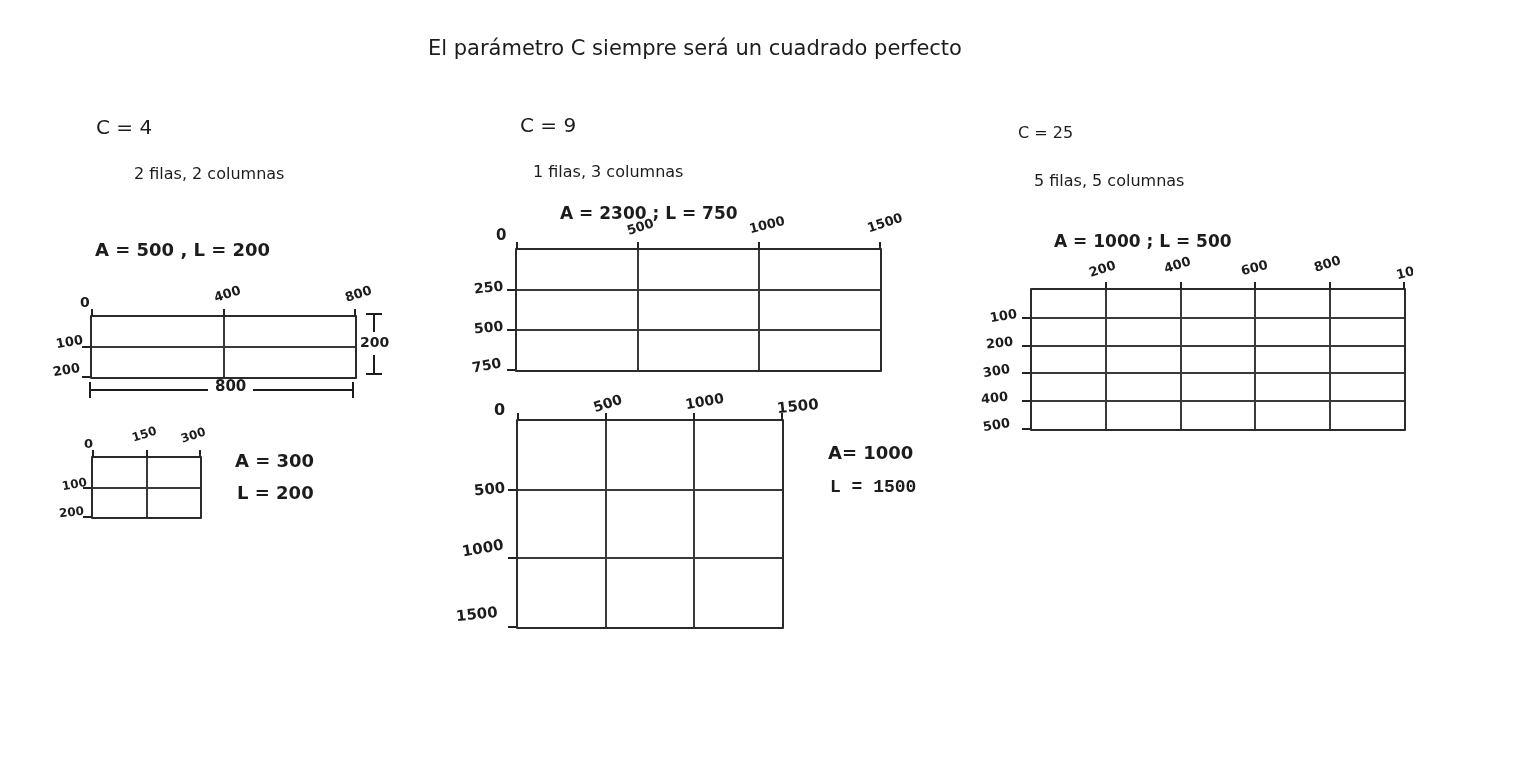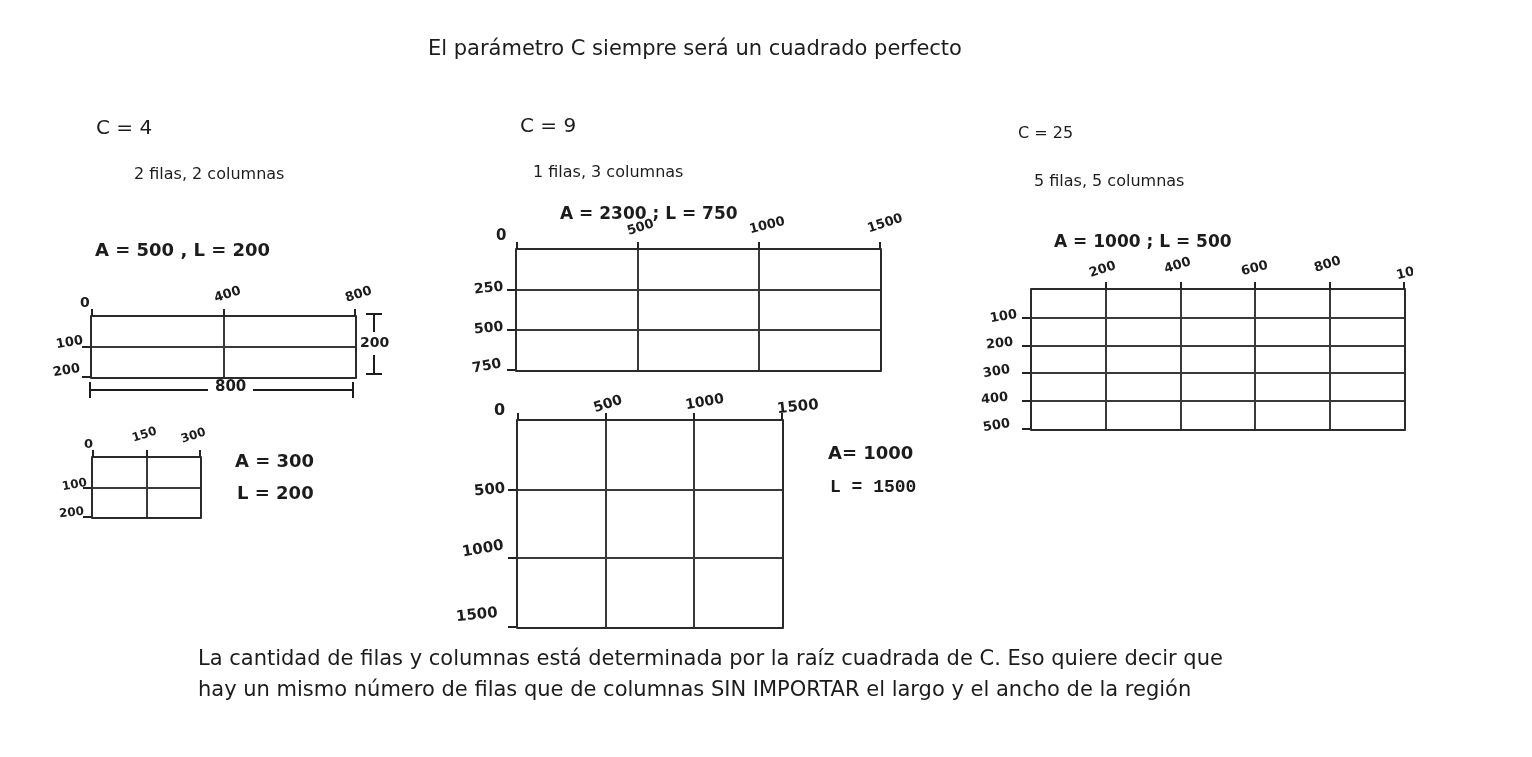--- a/index.html
+++ b/index.html
@@ -159,16 +159,14 @@
   <span class="txt b r18" style="left:1164px;top:258px;font-size:13px;">400</span>
   <span class="txt b r14" style="left:1241px;top:261px;font-size:13px;">600</span>
   <span class="txt b r18" style="left:1314px;top:257px;font-size:13px;">800</span>
   <span class="txt b r14" style="left:1396px;top:264px;font-size:13px;">1000</span>
   <span class="txt b r10" style="left:990px;top:309px;font-size:13px;">100</span>
   <span class="txt b r6" style="left:986px;top:336px;font-size:13px;">200</span>
   <span class="txt b r10" style="left:983px;top:364px;font-size:13px;">300</span>
   <span class="txt b r6" style="left:981px;top:391px;font-size:13px;">400</span>
   <span class="txt b r10" style="left:983px;top:418px;font-size:13px;">500</span>
 
-  <div class="txt" style="left:198px;top:646px;font-size:21px;">La cantidad de filas y columnas está determinada por la raíz cuadrada de C. Eso quiere decir que</div>
-  <div class="txt" style="left:198px;top:677px;font-size:21px;">hay un mismo número de filas que de columnas SIN IMPORTAR el largo y el ancho de la región</div>
 
 </div>
 
 </body></html>

